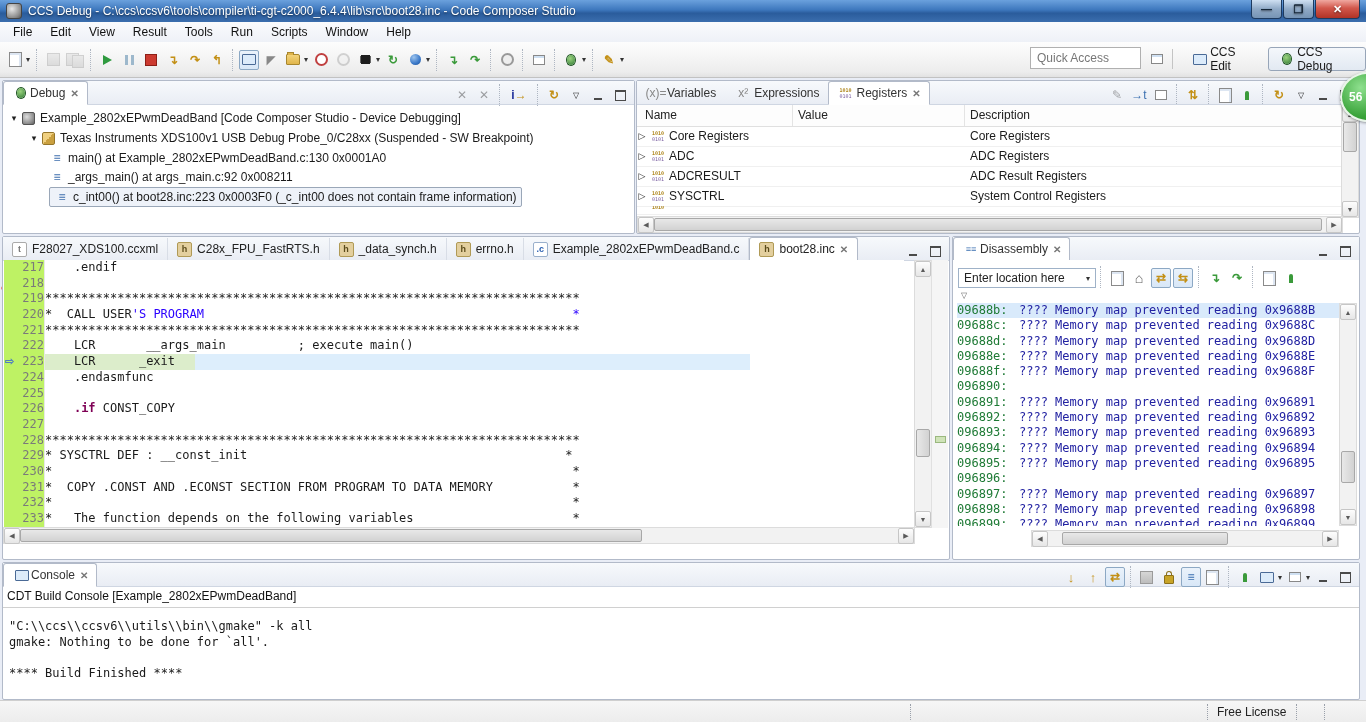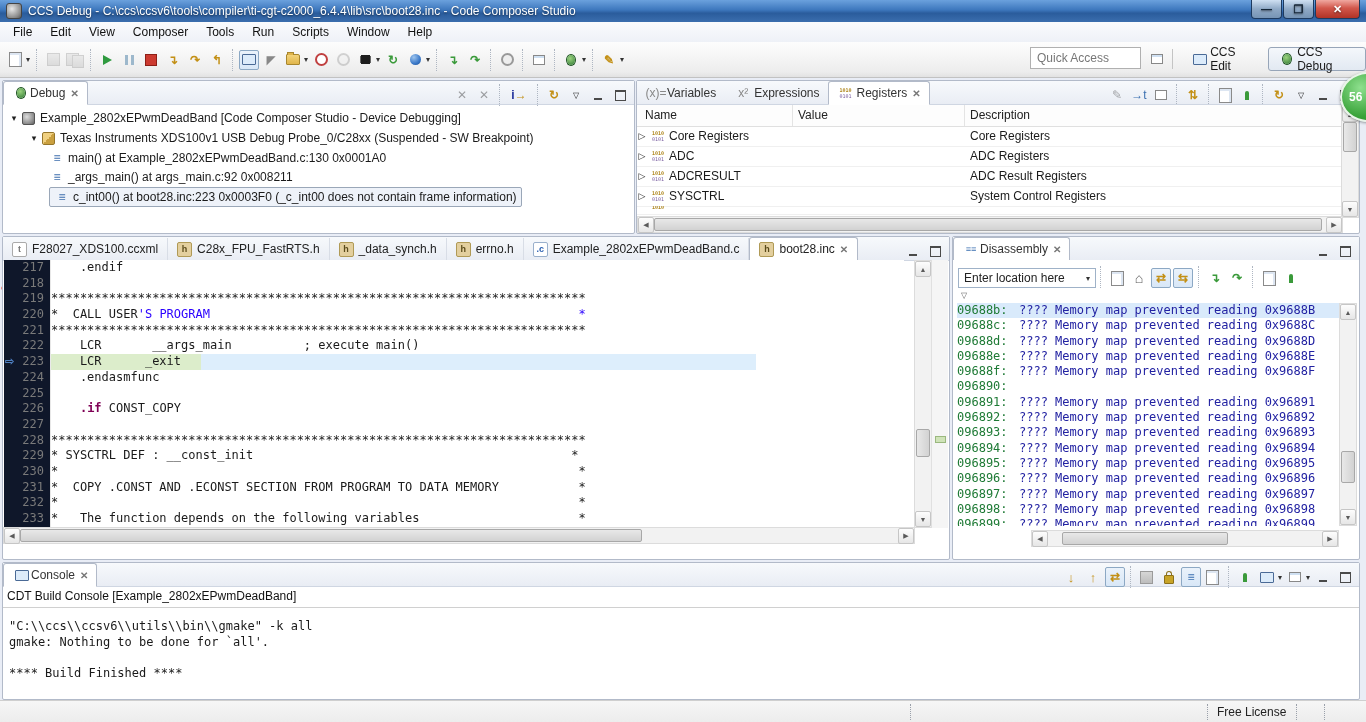--- a/index.html
+++ b/index.html
@@ -107,22 +107,22 @@
   
   .etab{display:flex;align-items:center;height:22px;padding:0 9px;color:#222;border-right:1px solid #d8dde6;white-space:nowrap}
   .etab.active{background:#fff;border:1px solid #b2bac9;border-bottom:1px solid #fff;border-radius:3px 3px 0 0;margin-bottom:-1px}
   .ficon{width:13px;height:13px;margin-right:5px;display:inline-flex;align-items:center;justify-content:center;
     font-size:9px;font-weight:bold;border-radius:2px}
   .ficon.f-h{background:#e3cf9e;color:#5a4a1a;border:1px solid #b09a56}
   .ficon.f-c{background:#fff;color:#2a5fb0;border:1px solid #9ab0cc}
   .ficon.f-x{background:#fff;color:#777;border:1px solid #aaa}
   #editor-body{position:absolute;left:1px;top:23px;width:900px;bottom:31px;overflow:hidden;background:#fff}
   .eline{position:relative;display:flex;height:15.7px;align-items:center}
-  .lnum{width:40px;text-align:right;padding-right:6px;color:#7a7a7a;flex:none;
-        font-family:"DejaVu Sans Mono",monospace;background:#0f172a;border-right:1px solid #e8e8e8;height:100%;line-height:15.7px}
+  .lnum{width:40px;text-align:right;padding-right:0;color:#7a7a7a;flex:none;
+        font-family:"DejaVu Sans Mono",monospace;background:#bef264;border-right:1px solid #e8e8e8;height:100%;line-height:15.7px}
   .gmark{position:absolute;left:1px;top:0;color:#4f7fc0;font-weight:bold;font-size:11px;line-height:15.7px}
   .lcode{white-space:pre;line-height:15.7px}
   .eline.current .lcode{background:linear-gradient(90deg,#dcedcb 0,#dcedcb 150px,#ddeefc 150px,#ddeefc 100%);
     display:block;width:705px}
   .tok-k{color:#7f0055;font-weight:bold}
   .tok-s{color:#2a00ff}
   #ed-ruler{position:absolute;right:1px;top:23px;width:16px;bottom:31px;background:#f5f5f5;border-left:1px solid #e0e0e0}
   .ruler-mark{position:absolute;left:3px;width:9px;height:5px;background:#cfe3b8;border:1px solid #9ab87e}
 
   
@@ -162,21 +162,21 @@
     <div class="winbtn">—</div>
     <div class="winbtn">❐</div>
     <div class="winbtn close">✕</div>
   </div>
 </div>
 
 <div id="menubar" class="abs">
     <span class="menu-item">File</span>
     <span class="menu-item">Edit</span>
     <span class="menu-item">View</span>
-    <span class="menu-item">Composer</span>
+    <span class="menu-item">Result</span>
     <span class="menu-item">Tools</span>
     <span class="menu-item">Run</span>
     <span class="menu-item">Scripts</span>
     <span class="menu-item">Window</span>
     <span class="menu-item">Help</span>
   </div>
 
 <div id="main-toolbar" class="abs">
   <span class="ic">
       <span class="i-page"></span>
@@ -617,21 +617,21 @@
       <div class="dline"><span class="daddr">09688c:</span><span class="dtext">???? Memory map prevented reading 0x9688C</span></div>
       <div class="dline"><span class="daddr">09688d:</span><span class="dtext">???? Memory map prevented reading 0x9688D</span></div>
       <div class="dline"><span class="daddr">09688e:</span><span class="dtext">???? Memory map prevented reading 0x9688E</span></div>
       <div class="dline"><span class="daddr">09688f:</span><span class="dtext">???? Memory map prevented reading 0x9688F</span></div>
       <div class="dline"><span class="daddr">096890:</span></div>
       <div class="dline"><span class="daddr">096891:</span><span class="dtext">???? Memory map prevented reading 0x96891</span></div>
       <div class="dline"><span class="daddr">096892:</span><span class="dtext">???? Memory map prevented reading 0x96892</span></div>
       <div class="dline"><span class="daddr">096893:</span><span class="dtext">???? Memory map prevented reading 0x96893</span></div>
       <div class="dline"><span class="daddr">096894:</span><span class="dtext">???? Memory map prevented reading 0x96894</span></div>
       <div class="dline"><span class="daddr">096895:</span><span class="dtext">???? Memory map prevented reading 0x96895</span></div>
-      <div class="dline"><span class="daddr">096896:</span><span class="dtext">???? Memory map prevented reading 0x96896</span></div>
+      <div class="dline"><span class="daddr">096896:</span></div>
       <div class="dline"><span class="daddr">096897:</span><span class="dtext">???? Memory map prevented reading 0x96897</span></div>
       <div class="dline"><span class="daddr">096898:</span><span class="dtext">???? Memory map prevented reading 0x96898</span></div>
       <div class="dline"><span class="daddr">096899:</span><span class="dtext">???? Memory map prevented reading 0x96899</span></div>
     </div>
 
   <div class="sb-v" style="right:2px;top:66px;bottom:33px">
     <div class="sb-btn" style="top:0;left:0">▲</div>
     <div class="sb-thumb" style="left:1px;right:1px;bottom:42px;height:30px"></div>
     <div class="sb-btn" style="bottom:0;left:0">▼</div>
   </div>

